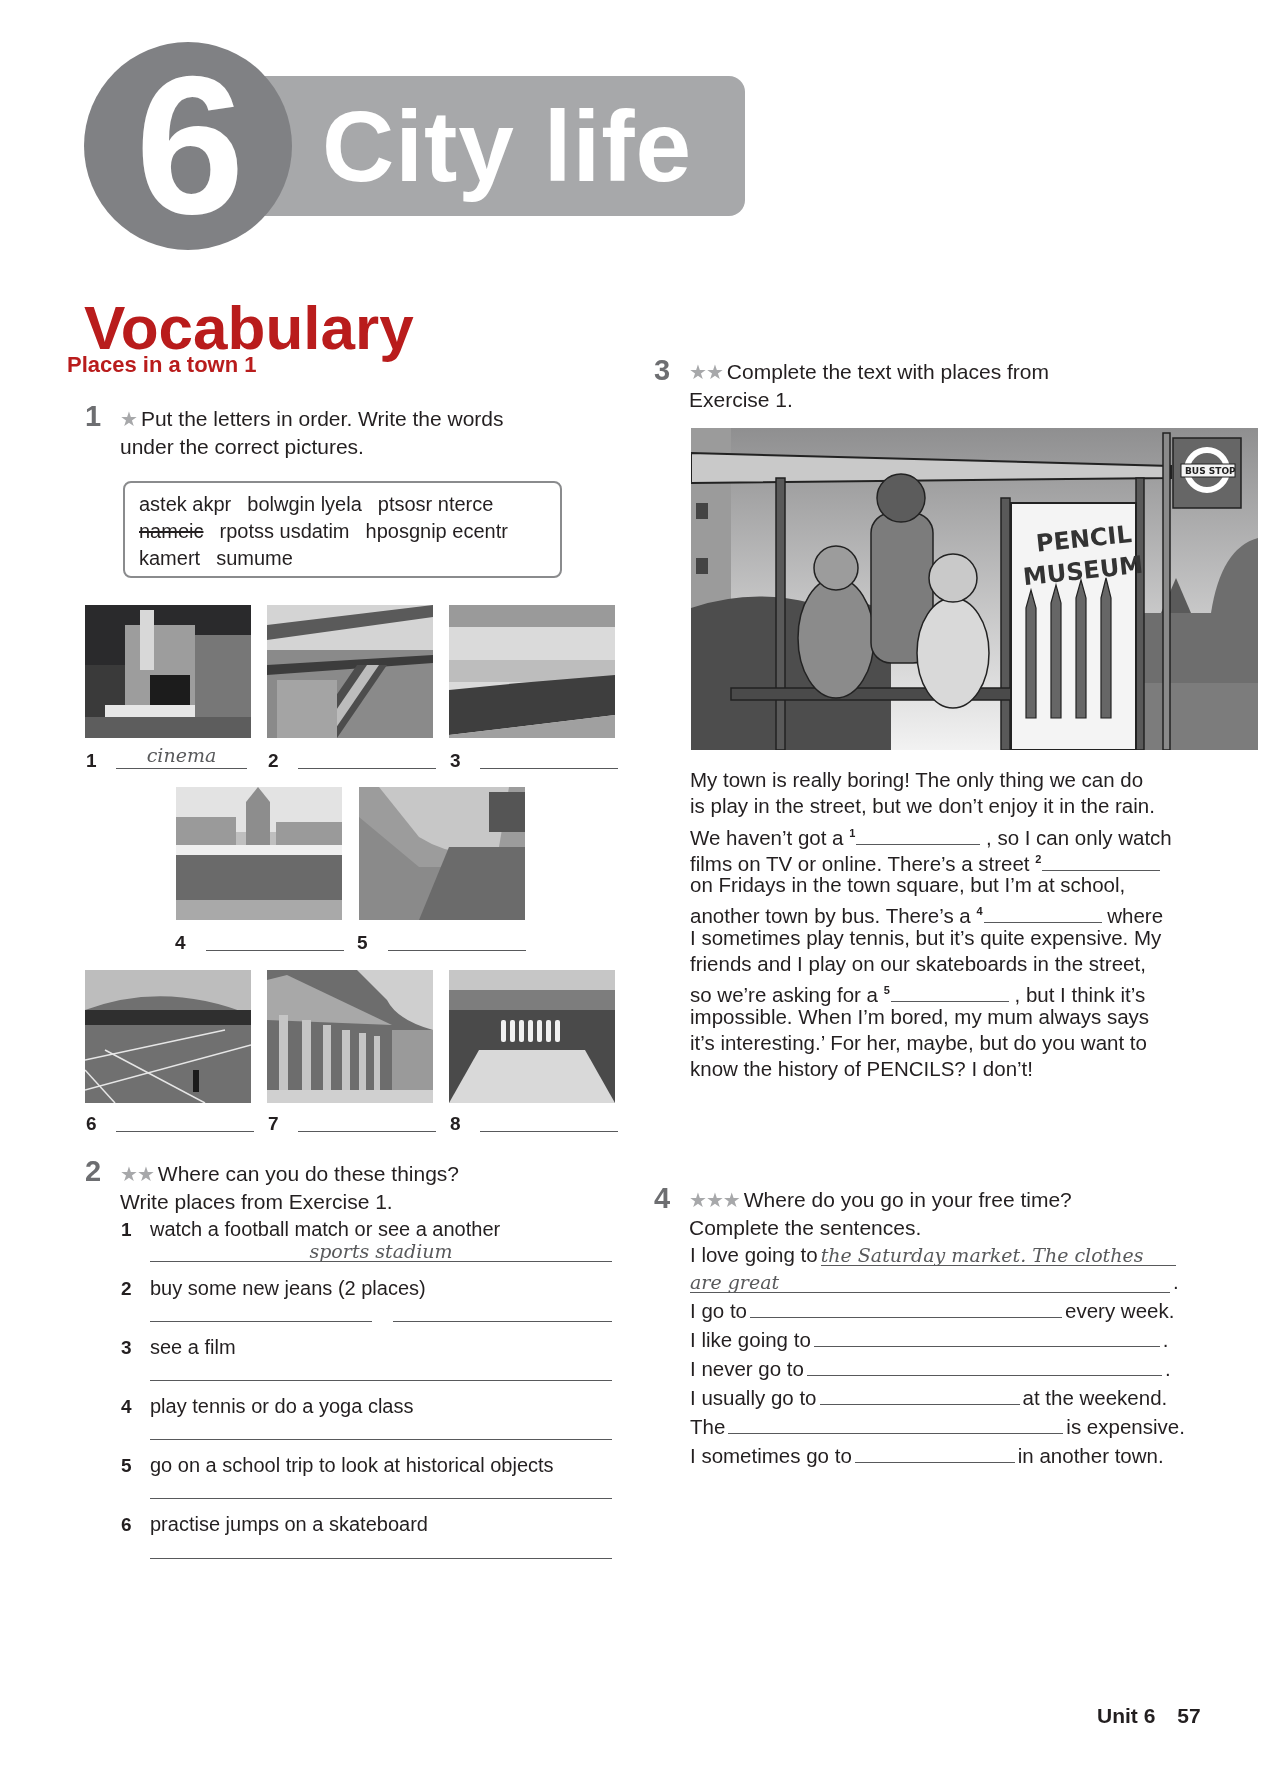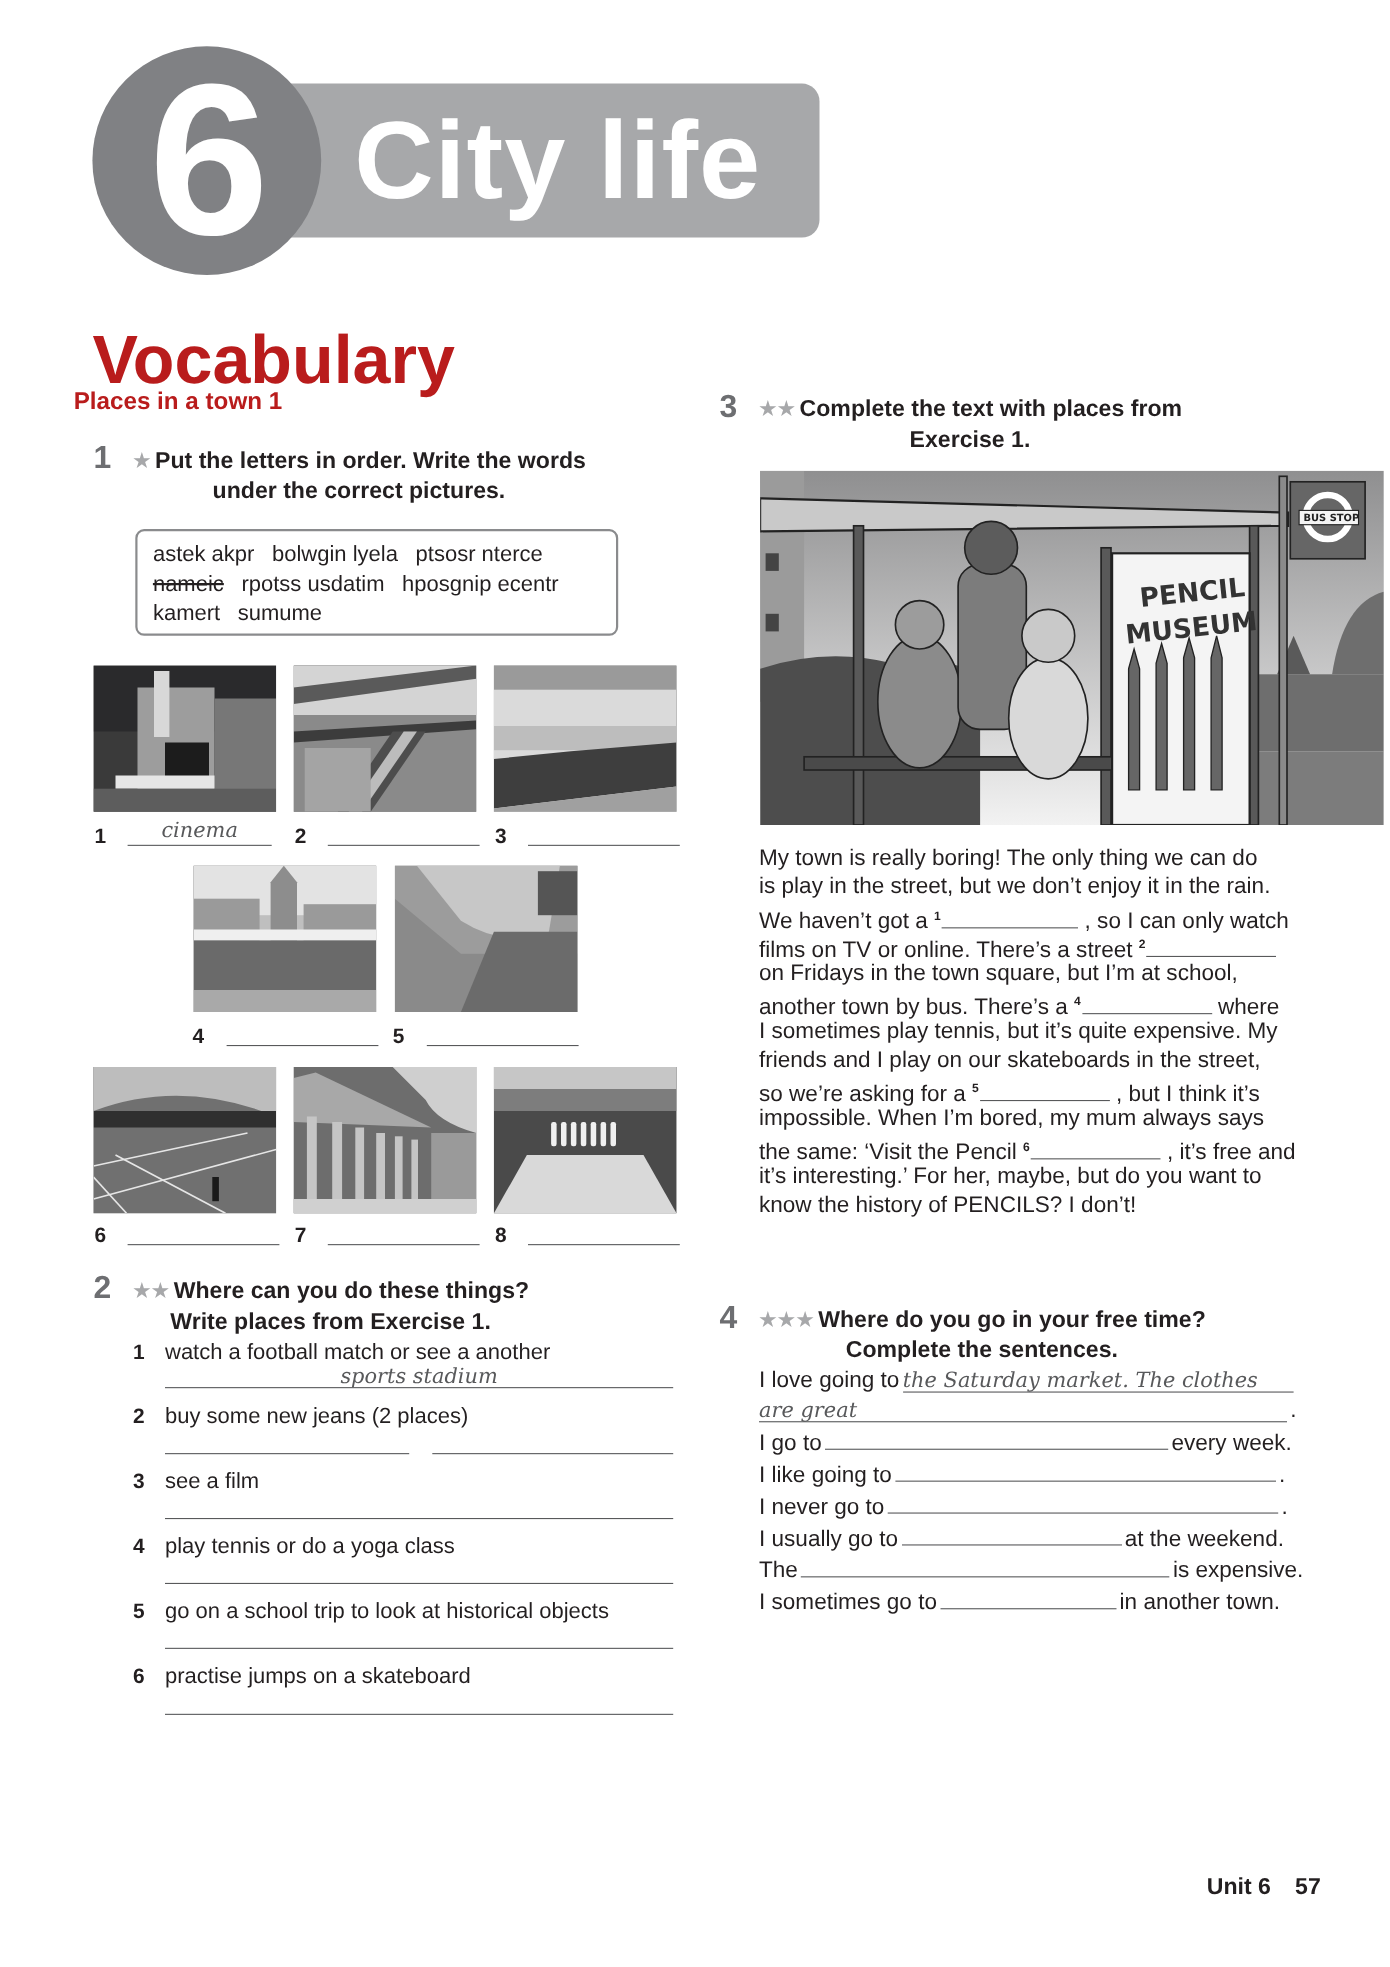--- a/index.html
+++ b/index.html
@@ -23,21 +23,21 @@
   .banner-title {
     position: absolute; left: 322px; top: 84px; color: #fff; font-weight: bold;
     font-size: 100px; line-height: 124px; letter-spacing: 1px; text-align: center;
   }
 
   
   .h-vocab { position: absolute; left: 84px; top: 292px; font-size: 62px; font-weight: bold; color: #b91c1c; }
   .h-sub { position: absolute; left: 67px; top: 352px; font-size: 22px; font-weight: bold; color: #b91c1c; }
 
   .ex-num { position: absolute; font-size: 29px; font-weight: bold; color: #6d6e71; }
-  .ex-title { position: absolute; font-size: 21px; font-weight: bold; color: #231f20; line-height: 28px; text-align: center; }
+  .ex-title { position: absolute; font-size: 21px; font-weight: normal; color: #231f20; line-height: 28px; }
   .stars { color: #a7a8aa; font-size: 20px; margin-right: 4px; letter-spacing: -1px; }
 
   
   .word-box {
     position: absolute; left: 123px; top: 481px; width: 439px; height: 97px;
     border: 2px solid #8a8b8d; border-radius: 8px; padding: 8px 14px;
     font-size: 20px; line-height: 27px; color: #231f20;
   }
   .word-box .row span { margin-right: 16px; }
   .strike { text-decoration: line-through; text-align: center; }
@@ -309,21 +309,20 @@
   <div class="line"><span>My town is really boring! The only thing we can do</span></div>
   <div class="line"><span>is play in the street, but we don’t enjoy it in the rain.</span></div>
   <div class="line"><span>We haven’t got a </span><sup>1</sup><span class="gap" style="width:124px;"></span><span> , so I can only watch</span></div>
   <div class="line"><span>films on TV or online. There’s a street </span><sup>2</sup><span class="gap" style="width:118px;"></span></div>
   <div class="line"><span>on Fridays in the town square, but I’m at school,</span></div>
   <div class="line"><span>another town by bus. There’s a </span><sup>4</sup><span class="gap" style="width:118px;"></span><span> where</span></div>
   <div class="line"><span>I sometimes play tennis, but it’s quite expensive. My</span></div>
   <div class="line"><span>friends and I play on our skateboards in the street,</span></div>
   <div class="line"><span>so we’re asking for a </span><sup>5</sup><span class="gap" style="width:118px;"></span><span> , but I think it’s</span></div>
   <div class="line"><span>impossible. When I’m bored, my mum always says</span></div>
-  <div class="line"><span>the same: ‘Visit the Pencil </span><sup>6</sup><span class="gap" style="width:118px;"></span><span> , it’s free and</span></div>
   <div class="line"><span>it’s interesting.’ For her, maybe, but do you want to</span></div>
   <div class="line"><span>know the history of PENCILS? I don’t!</span></div>
 </div>
 
 <div class="ex-num" style="left:654px; top:1182px;">4</div>
 <div class="ex-title" style="left:689px; top:1186px;">
   <span class="stars">★★★</span><span>Where do you go in your free time?</span><br>
   <span>Complete the sentences.</span>
 </div>
 

